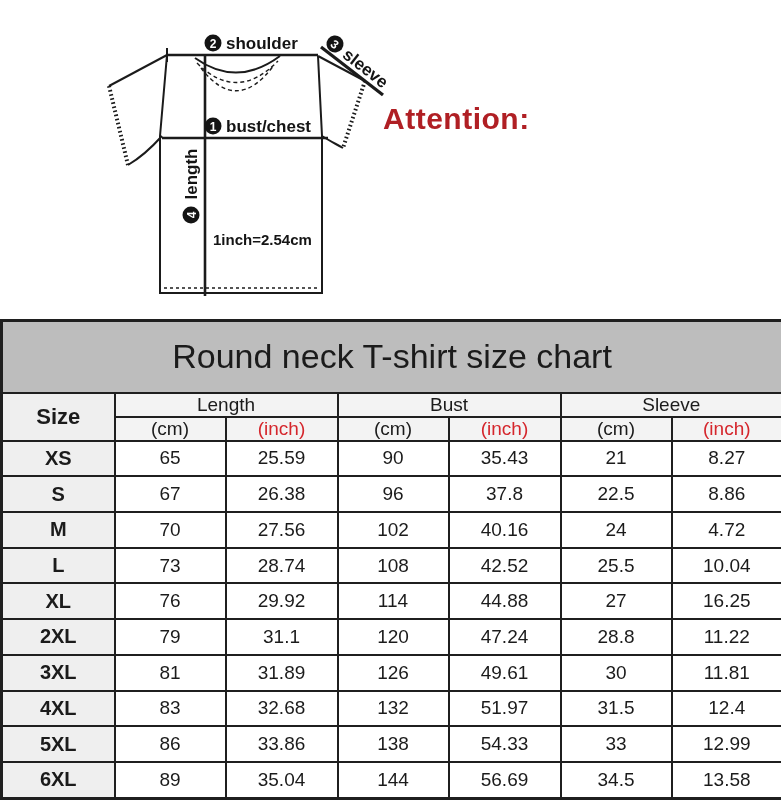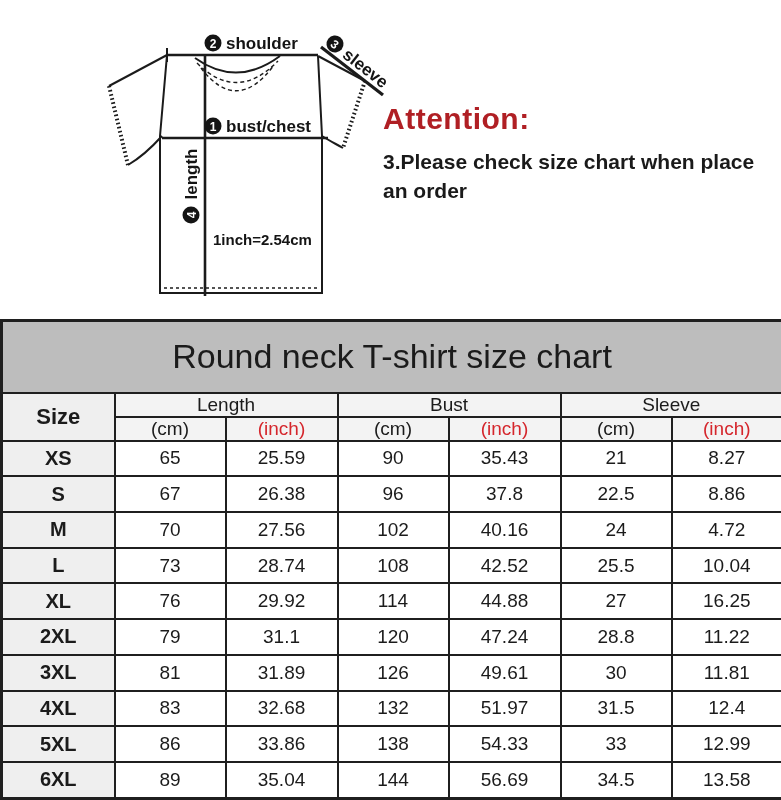--- a/index.html
+++ b/index.html
@@ -152,21 +152,20 @@
     <circle class="badge" cx="96" cy="197" r="8.5"></circle>
     <text class="badge-num" x="96" y="201.5" transform="rotate(-90 96 197)">4</text>
     <text class="diag-label" x="96" y="162" transform="rotate(-90 96 156)" text-anchor="middle">length</text>
 
     <text class="diag-small" x="118" y="227">1inch=2.54cm</text>
   </g>
 </svg>
 
 <div class="attention">
   <h2>Attention:</h2>
-  <p>3.Please check size chart when place an order</p>
 </div>
 
 <table class="size-chart">
   <colgroup>
     <col style="width:113px">
     <col style="width:111px">
       <col style="width:112px">
     <col style="width:111px">
       <col style="width:112px">
     <col style="width:111px">

